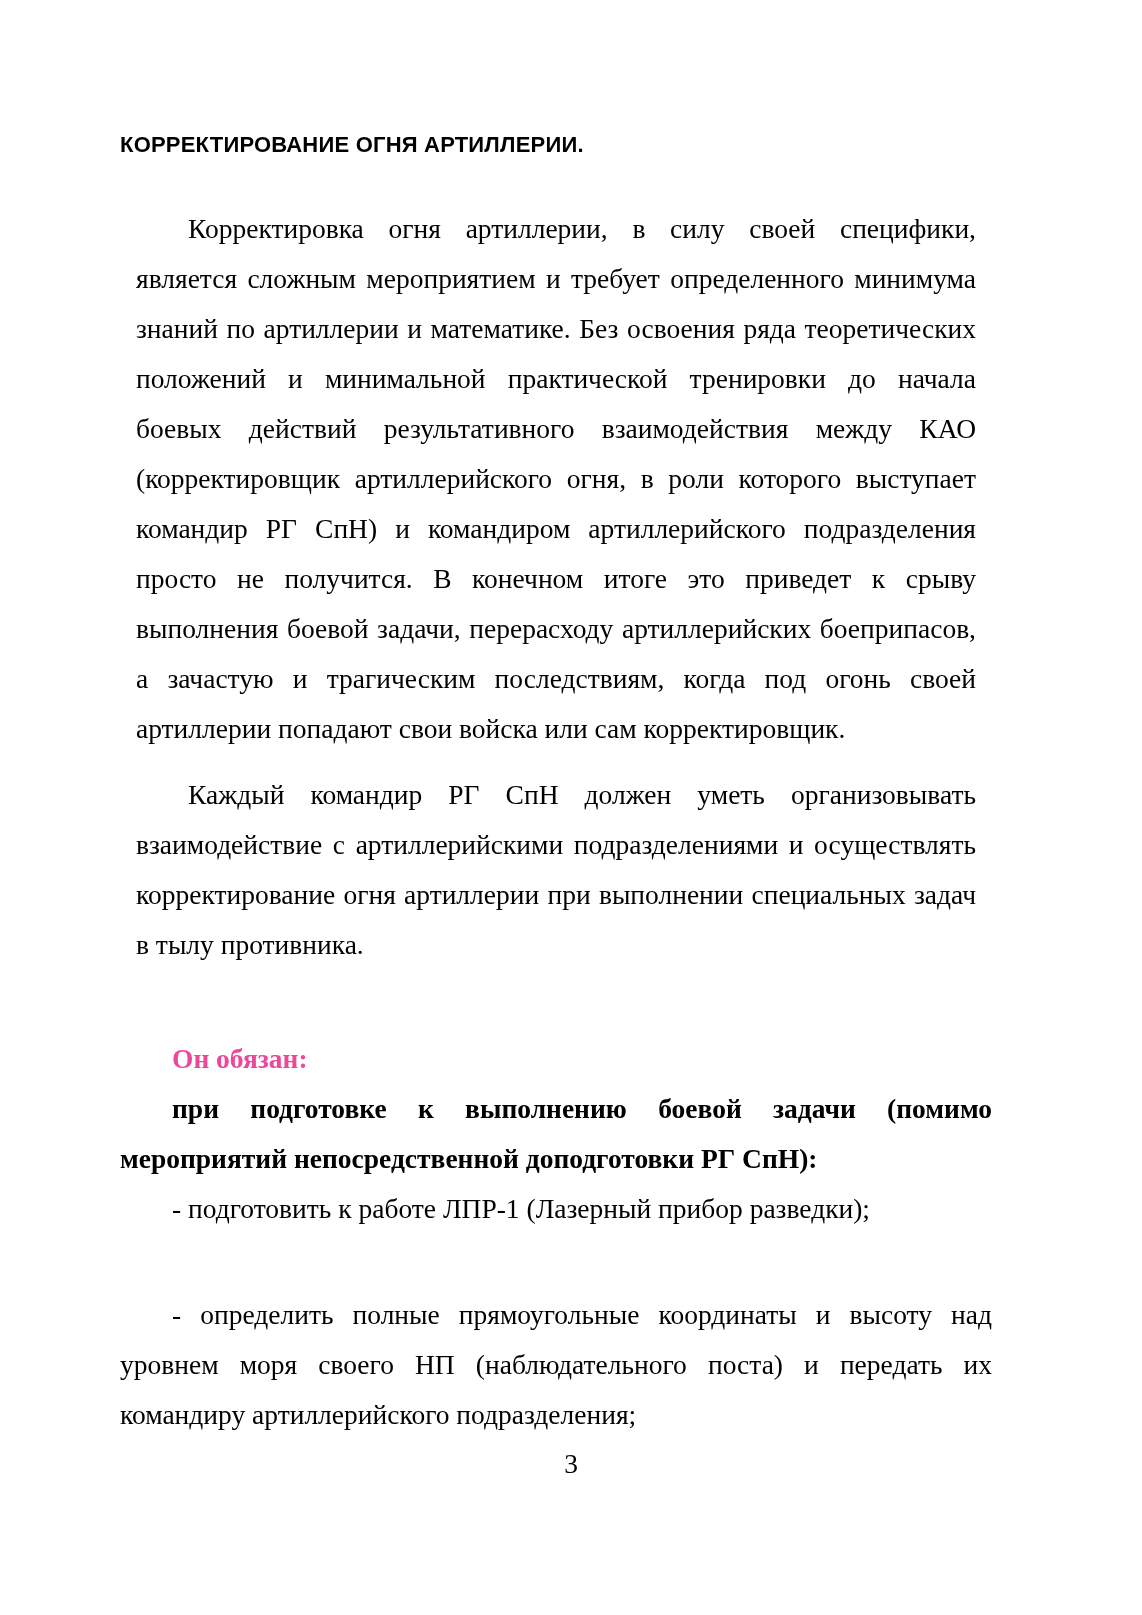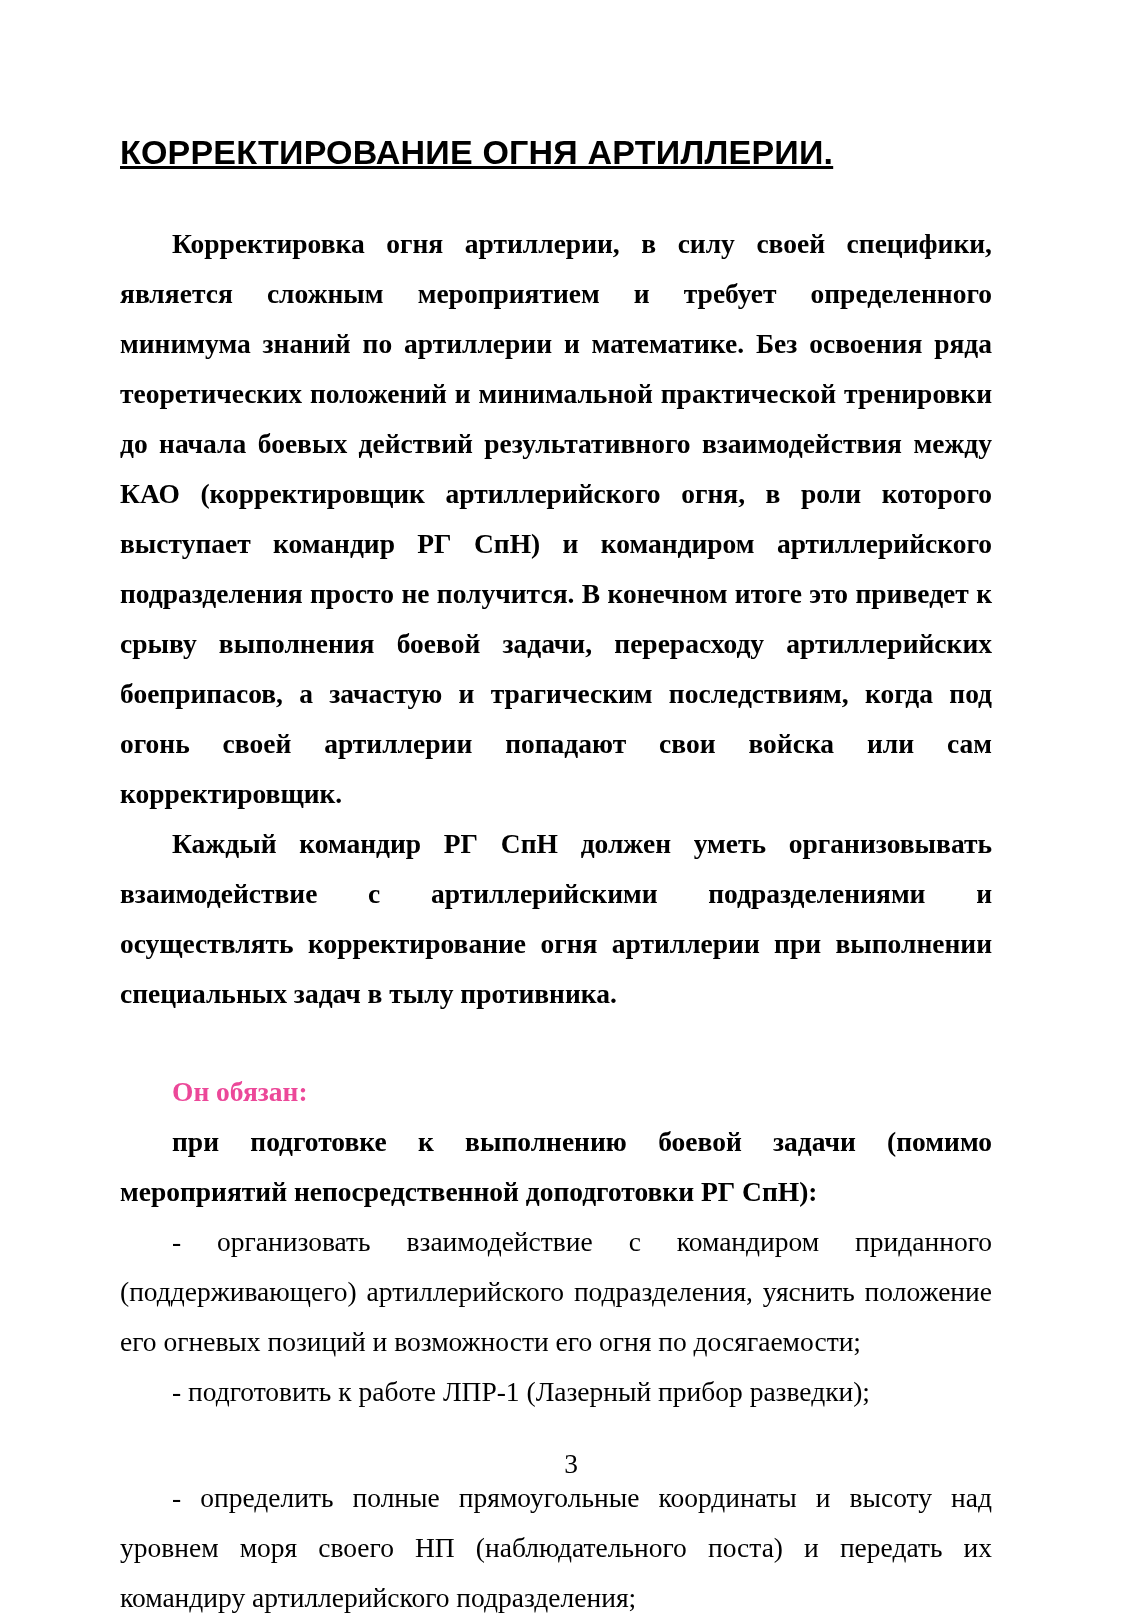--- a/index.html
+++ b/index.html
@@ -19,38 +19,36 @@
   }
   .content {
     position: absolute;
     left: 120px;
     top: 132px;
     width: 872px;
   }
   .doc-title {
     font-family: "Liberation Sans", sans-serif;
     font-weight: bold;
-    font-size: 34px;
+    font-size: 22px;
     letter-spacing: 0.2px;
     color: #000000;
     margin: 0 0 46px 0;
     line-height: 1.2;
-    text-decoration: underline;
   }
   .para {
     font-family: "Liberation Serif", serif;
     font-size: 27.5px;
     line-height: 50px;
     color: #000000;
     text-align: justify;
     text-justify: inter-word;
-    margin: 0;
+    margin: 16px;
     text-indent: 52px;
     hyphens: none;
-    font-weight: bold;
   }
   .para + .para {
     margin-top: 0;
   }
   .heading-bold {
     font-family: "Liberation Serif", serif;
     font-weight: bold;
     font-size: 27.5px;
     line-height: 50px;
     color: #ec4899;
@@ -111,21 +109,20 @@
     <p class="para">Корректировка огня артиллерии, в силу своей специфики, является сложным мероприятием и требует определенного минимума знаний по артиллерии и математике. Без освоения ряда теоретических положений и минимальной практической тренировки до начала боевых действий результативного взаимодействия между КАО (корректировщик артиллерийского огня, в роли которого выступает командир РГ СпН) и командиром артиллерийского подразделения просто не получится. В конечном итоге это  приведет к срыву выполнения боевой задачи, перерасходу артиллерийских боеприпасов, а зачастую и трагическим последствиям, когда под огонь своей артиллерии попадают свои войска или сам корректировщик.</p>
 
     <p class="para">Каждый командир РГ СпН должен уметь организовывать взаимодействие с артиллерийскими подразделениями и осуществлять корректирование огня артиллерии при выполнении специальных задач в тылу противника.</p>
 
     <div class="spacer-md"></div>
 
     <p class="heading-bold">Он обязан:</p>
 
     <p class="heading-bolditalic">при подготовке к выполнению боевой задачи (помимо мероприятий непосредственной доподготовки РГ СпН):</p>
 
-    <p class="bullet-para">- организовать взаимодействие с командиром приданного (поддерживающего) артиллерийского подразделения, уяснить положение его огневых позиций и возможности его огня по досягаемости;</p>
 
     <p class="bullet-para short">- подготовить к работе ЛПР-1 (Лазерный прибор разведки);</p>
 
 
     <div class="spacer-lg"></div>
 
 
     <p class="bullet-para">- определить полные прямоугольные координаты  и высоту над уровнем моря своего НП (наблюдательного поста) и передать их командиру артиллерийского подразделения;</p>
 
   </div>

